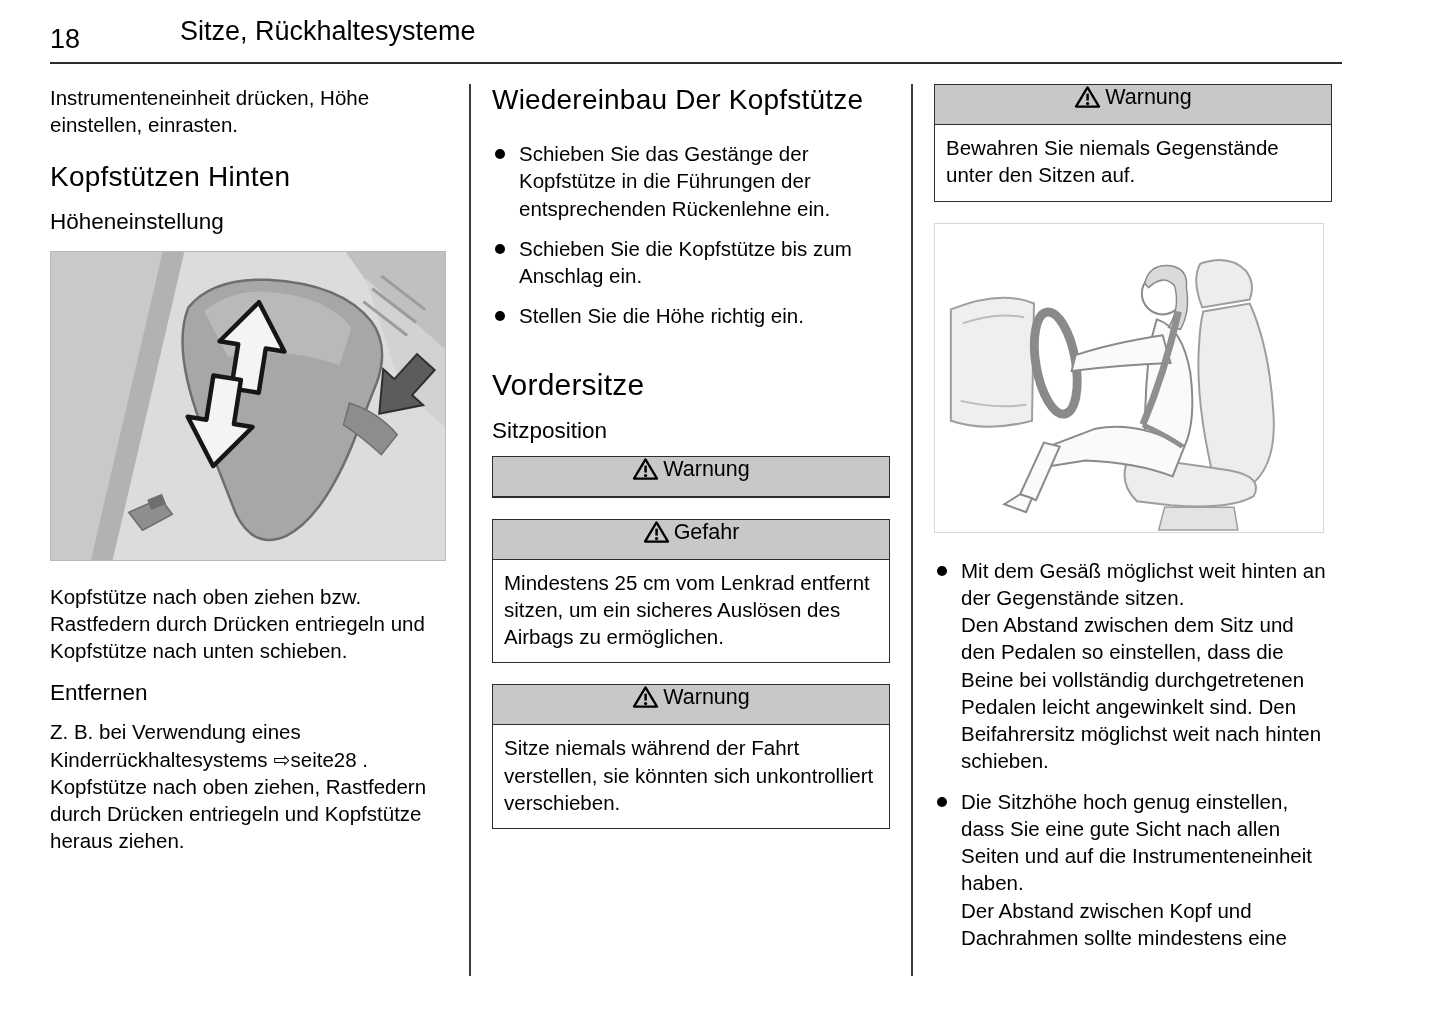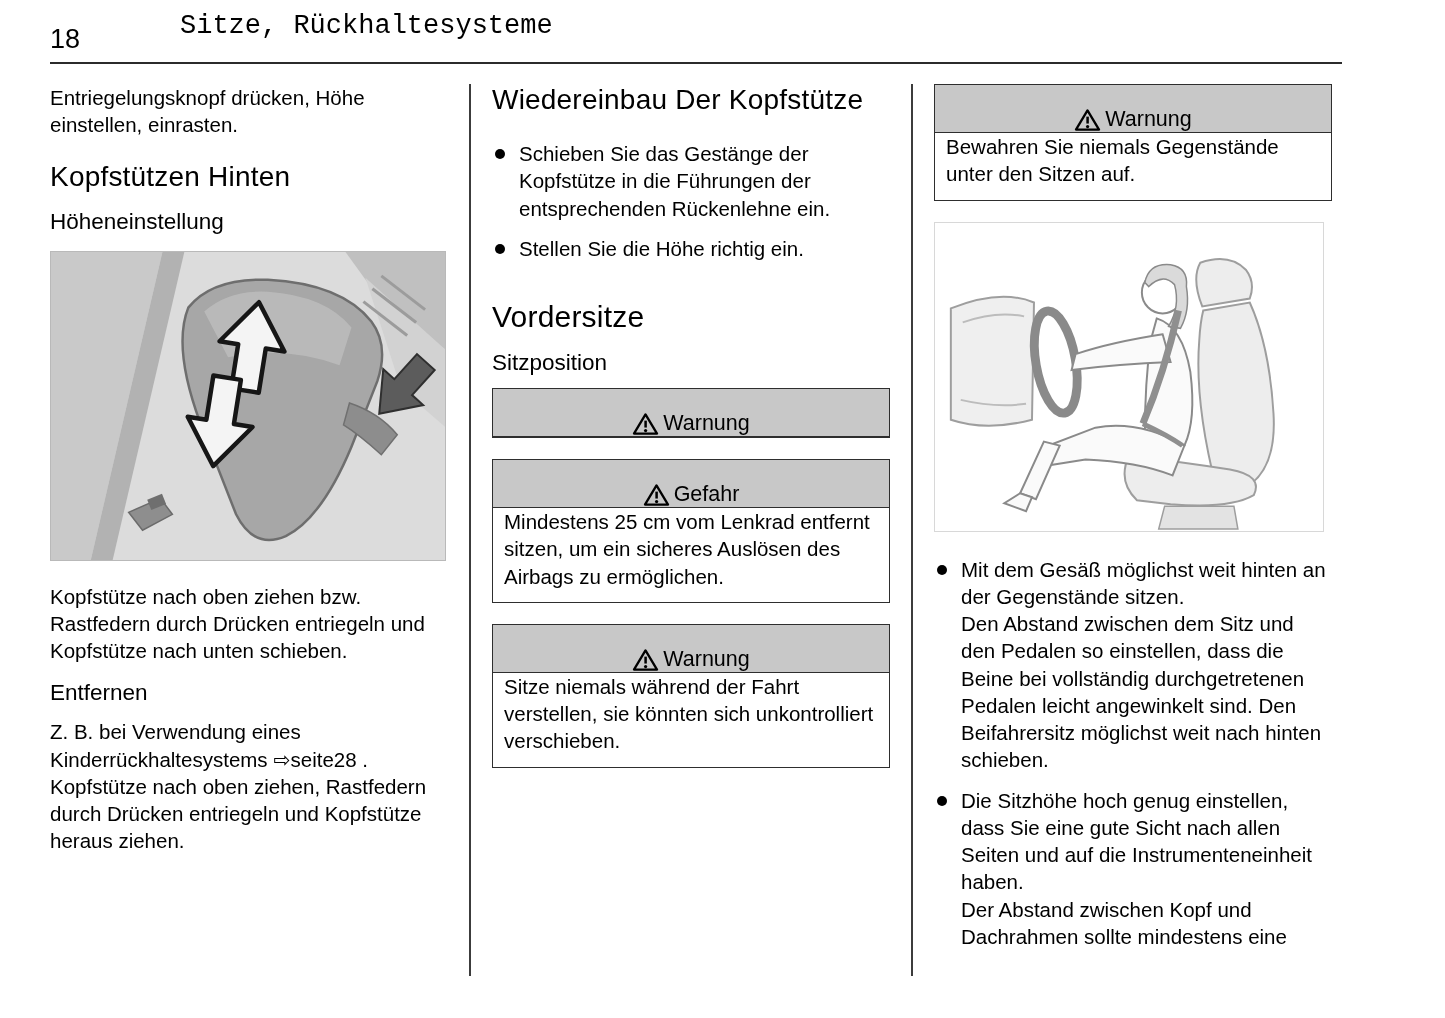--- a/index.html
+++ b/index.html
@@ -26,23 +26,22 @@
   }
   .page-num {
     position: absolute;
     left: 0;
     bottom: 7px;
     font-size: 27px;
   }
   .page-title {
     position: absolute;
     left: 130px;
-    bottom: 21px;
+    bottom: 15px;
     font-size: 27px;
-    font-family: Liberation Mono, monospace;
   }
   .content {
     position: absolute;
     top: 84px;
     left: 50px;
     height: 892px;
     display: flex;
   }
   .col { width: 398px; }
   .col > :first-child { margin-top: 0; }
@@ -100,50 +99,50 @@
     background: #000;
   }
   .bpara { display: block; }
   .alertbox {
     border: 1.5px solid var(--box_border, #2e2e2e);
     margin: 0 0 21px;
     background: #ffffff;
   }
   .alertbox-header {
     display: flex;
-    align-items: flex-end;
+    align-items: flex-start;
     justify-content: center;
     gap: 4px;
-    height: 48px;
+    height: 40px;
     background: var(--box_header_bg, #c8c8c8);
     border-bottom: 1.5px solid var(--box_border, #2e2e2e);
     font-size: 21.5px;
   }
   .warn-icon { display: inline-flex; align-items: center; }
   .alertbox-body {
-    padding: 0 11px 12px;
+    padding: 9px 11px 12px;
     font-size: 20.5px;
     line-height: 1.33;
   }
   .xref { color: inherit; text-decoration: none; cursor: pointer; }
 </style>
 </head>
 <body>
 
 <div class="page">
 
   <header class="page-header">
     <span class="page-num">18</span>
     <span class="page-title">Sitze, Rückhaltesysteme</span>
   </header>
 
   <main class="content">
 
     <section class="col">
-      <p class="body-text">Entriegelungsknopf drücken, Höhe einstellen, einrasten.</p>
+      <p class="body-text">Instrumenteneinheit drücken, Höhe einstellen, einrasten.</p>
       <h1 class="h1">Kopfstützen Hinten</h1>
       <h2 class="h2">Höheneinstellung</h2>
 
       <figure class="figure gray">
         <svg viewBox="0 0 396 310" preserveAspectRatio="none">
           <rect width="396" height="310" fill="#dcdcdc"></rect>
           <path d="M0 0 L112 0 L40 310 L0 310 Z" fill="#c9c9c9"></path>
           <path d="M112 0 L134 0 L62 310 L40 310 Z" fill="#b2b2b2"></path>
           <path d="M296 0 L396 0 L396 98 L338 58 Z" fill="#c0c0c0"></path>
           <path d="M316 26 L396 98 L396 176 L352 138 Z" fill="#d2d2d2"></path>
@@ -176,20 +175,23 @@
       <p class="body-text"><span>Z. B. bei Verwendung eines Kinderrückhaltesystems </span><a href="#" class="xref">⇨seite28</a><span> . Kopfstütze nach oben ziehen, Rastfedern durch Drücken entriegeln und Kopfstütze heraus ziehen.</span></p>
     </section>
 
     <div class="vdivider"></div>
 
     <section class="col">
       <h1 class="h1">Wiedereinbau Der Kopfstütze</h1>
       <ul class="bullets">
         <li>
             <span class="bpara">Schieben Sie das Gestänge der Kopfstütze in die Führungen der entsprechenden Rückenlehne ein.</span>
+          </li>
+        <li>
+            <span class="bpara">Schieben Sie die Kopfstütze bis zum Anschlag ein.</span>
           </li>
         <li>
             <span class="bpara">Stellen Sie die Höhe richtig ein.</span>
           </li>
       </ul>
 
       <h1 class="h1 xl">Vordersitze</h1>
       <h2 class="h2">Sitzposition</h2>
 
       <div class="alertbox">

